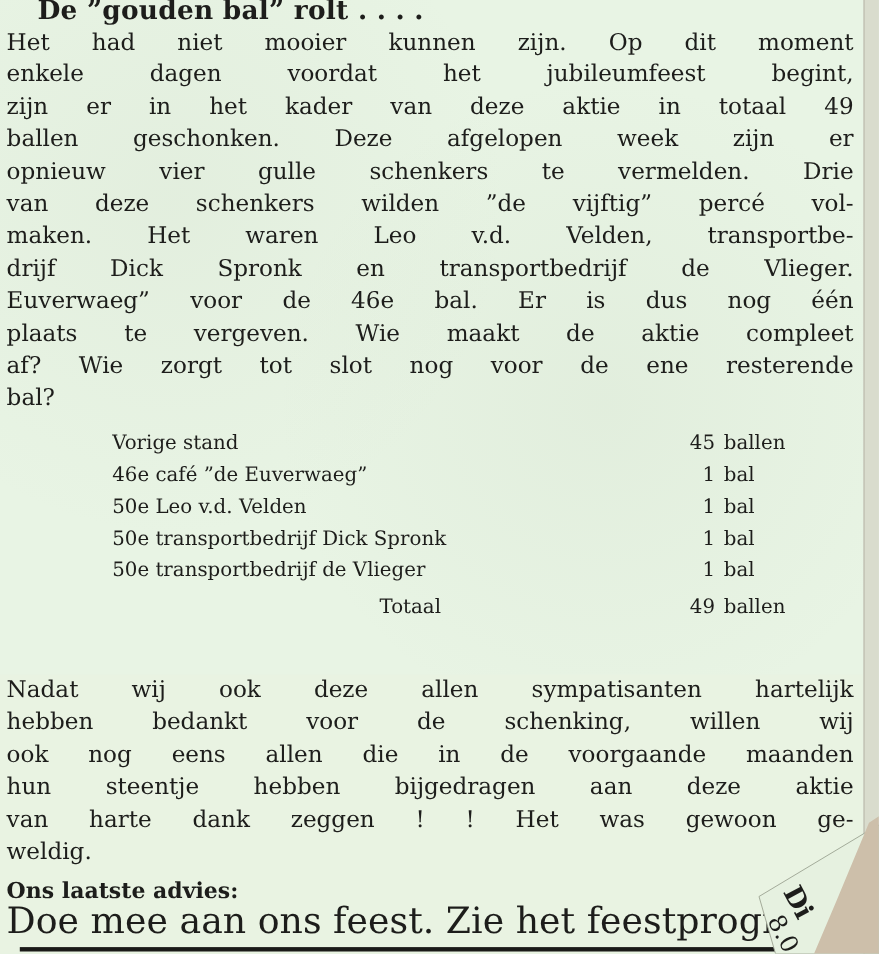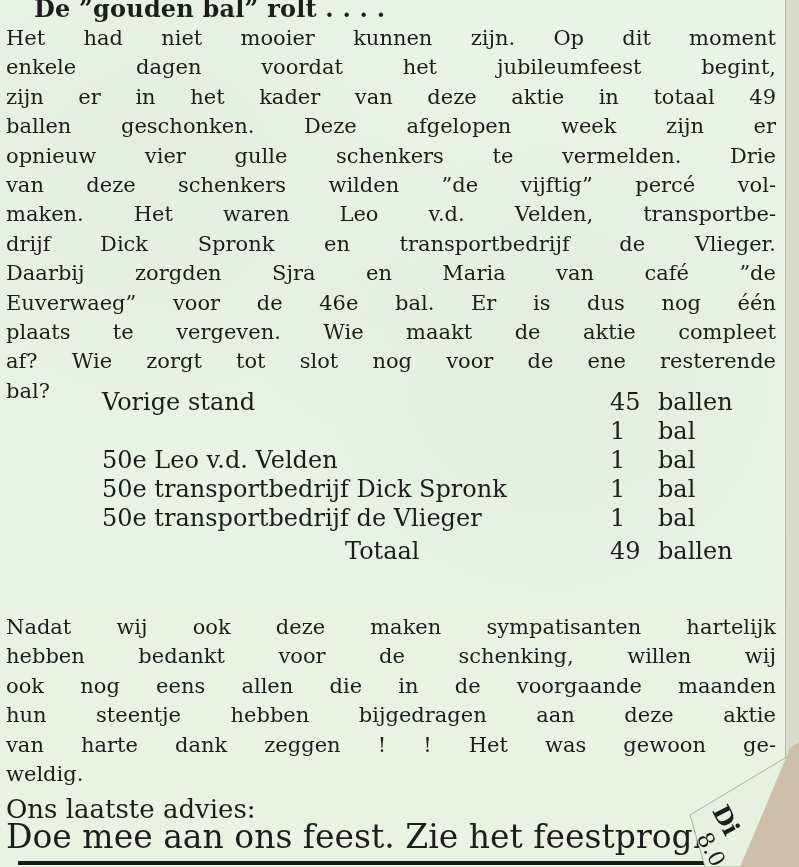--- a/index.html
+++ b/index.html
@@ -63,21 +63,21 @@
     .para .line.last {
       text-align-last: left;
     }
     #p1 { top: 24px; }
     #p2 { top: 613px; }
     .tally {
       position: absolute;
       left: 102px;
       top: 388px;
       width: 650px;
-      font-size: 24px;
+      font-size: 18px;
       line-height: 29px;
     }
     .tally-row {
       position: relative;
       height: 29px;
       white-space: nowrap;
     }
     .tally-label {
       position: absolute;
       left: 0;
@@ -86,34 +86,34 @@
     .tally-amount {
       position: absolute;
       left: 508px;
       top: 0;
       width: 140px;
       white-space: nowrap;
     }
     .tally-count {
       display: inline-block;
       width: 40px;
-      text-align: left;
+      text-align: right;
     }
     .tally-unit {
       margin-left: 8px;
     }
     .tally-total .tally-label {
       left: 243px;
     }
     .subhead {
       position: absolute;
       left: 6px;
       top: 795px;
-      font-weight: normal;
-      font-size: 26px;
+      font-weight: bold;
+      font-size: 20px;
       line-height: 28px;
       white-space: nowrap;
     }
     .advice {
       position: absolute;
       left: 6px;
       top: 822px;
       font-size: 33px;
       line-height: 29px;
       white-space: nowrap;
@@ -164,35 +164,35 @@
 
   <div class="para" id="p1">
     <span class="line">Het had niet mooier kunnen zijn. Op dit moment</span>
     <span class="line">enkele dagen voordat het jubileumfeest begint,</span>
     <span class="line">zijn er in het kader van deze aktie in totaal 49</span>
     <span class="line">ballen geschonken. Deze afgelopen week zijn er</span>
     <span class="line">opnieuw vier gulle schenkers te vermelden. Drie</span>
     <span class="line">van deze schenkers wilden ”de vijftig” percé vol-</span>
     <span class="line">maken. Het waren Leo v.d. Velden, transportbe-</span>
     <span class="line">drijf Dick Spronk en transportbedrijf de Vlieger.</span>
-    <span class="line">Daarbij zorgden Sjra en Maria van café ”de</span>
     <span class="line">Euverwaeg” voor de 46e bal. Er is dus nog één</span>
     <span class="line">plaats te vergeven. Wie maakt de aktie compleet</span>
     <span class="line">af? Wie zorgt tot slot nog voor de ene resterende</span>
     <span class="line last">bal?</span>
   </div>
 
   <div class="tally">
     <div class="tally-row">
       <span class="tally-label">Vorige stand</span>
       <span class="tally-amount">
         <span class="tally-count">45</span><span class="tally-unit">ballen</span>
       </span>
     </div>
     <div class="tally-row">
+      <span class="tally-label">46e café ”de Euverwaeg”</span>
       <span class="tally-amount">
         <span class="tally-count">1</span><span class="tally-unit">bal</span>
       </span>
     </div>
     <div class="tally-row">
       <span class="tally-label">50e Leo v.d. Velden</span>
       <span class="tally-amount">
         <span class="tally-count">1</span><span class="tally-unit">bal</span>
       </span>
     </div>
@@ -210,21 +210,21 @@
     </div>
     <div class="tally-row tally-total" style="margin-top:4px;">
       <span class="tally-label">Totaal</span>
       <span class="tally-amount">
         <span class="tally-count">49</span><span class="tally-unit">ballen</span>
       </span>
     </div>
   </div>
 
   <div class="para" id="p2">
-    <span class="line">Nadat wij ook deze maken sympatisanten hartelijk</span>
+    <span class="line">Nadat wij ook deze allen sympatisanten hartelijk</span>
     <span class="line">hebben bedankt voor de schenking, willen wij</span>
     <span class="line">ook nog eens allen die in de voorgaande maanden</span>
     <span class="line">hun steentje hebben bijgedragen aan deze aktie</span>
     <span class="line">van harte dank zeggen ! ! Het was gewoon ge-</span>
     <span class="line last">weldig.</span>
   </div>
 
   <div class="subhead">Ons laatste advies:</div>
   <div class="advice">Doe mee aan ons feest. Zie het feestprogra</div>
 

